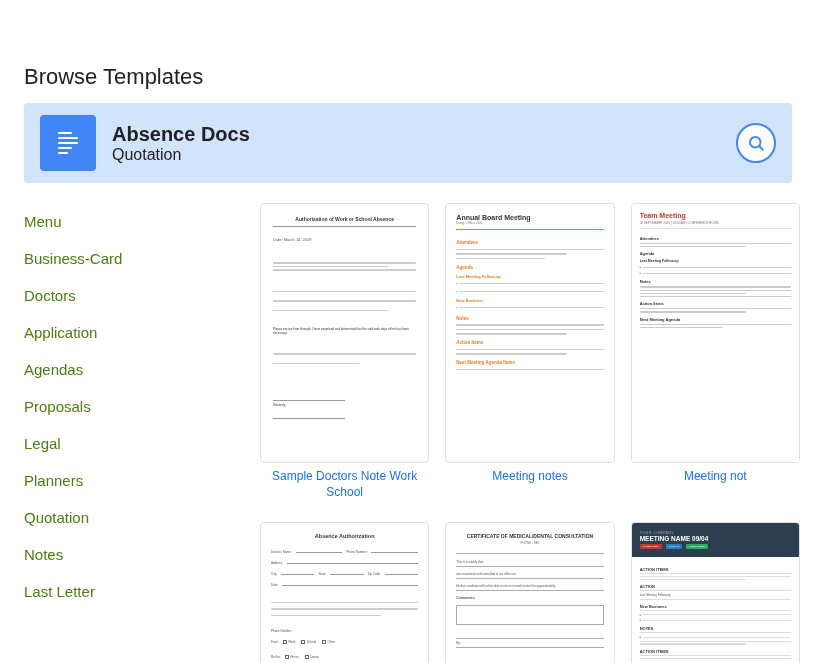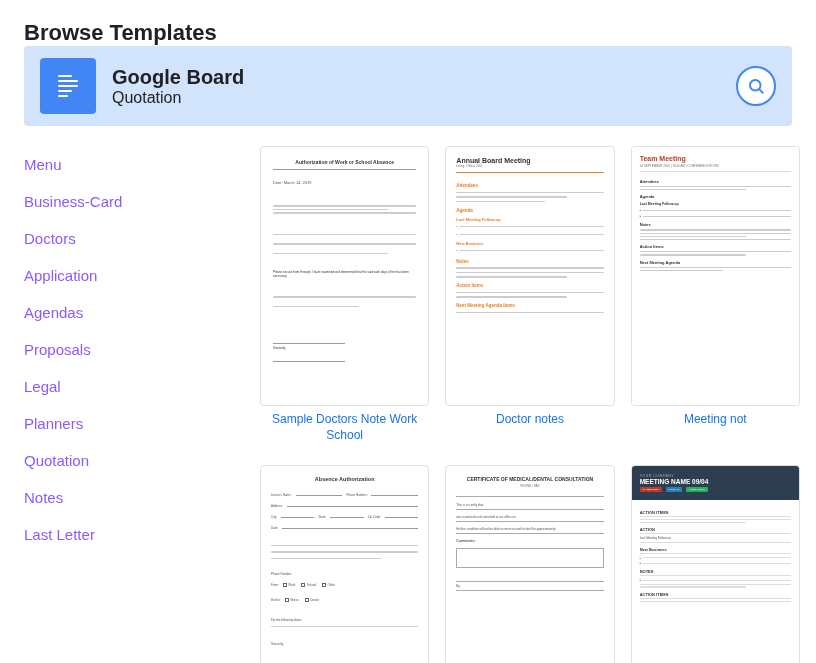--- a/index.html
+++ b/index.html
@@ -1,22 +1,23 @@
 <!DOCTYPE html>
 <html><head>
   <meta charset="utf-8">
   <style>
     * { box-sizing: border-box; margin: 0; padding: 0; }
     body { font-family: 'Arial', sans-serif; background: #fff; width: 816px; min-height: 663px; overflow-x: hidden; }
 
     .page-title {
       font-size: 22px;
-      font-weight: 700;
+      font-weight: 400;
       color: #202124;
-      padding: 20px 24px 0;
+      padding: 20px 24px 13px;
+      margin-top: 44px;
     }
 
     .header-banner {
       display: flex;
       align-items: center;
       background: #d2e3fc;
       margin: 0 24px 20px;
       border-radius: 4px;
       padding: 12px 16px;
       position: relative;
@@ -75,21 +76,21 @@
 
     .sidebar {
       width: 260px;
       flex-shrink: 0;
       padding: 0 24px;
     }
 
     .sidebar-item {
       padding: 10px 0;
       font-size: 15px;
-      color: #8b5cf6;
+      color: #4d7c0f;
       cursor: pointer;
       border-bottom: none;
     }
 
     .templates-grid {
       flex: 1;
       padding: 0 16px 0 0;
       display: grid;
       grid-template-columns: repeat(3, 1fr);
       gap: 16px;
@@ -463,21 +464,21 @@
     <svg viewBox="0 0 36 36" fill="none" xmlns="http://www.w3.org/2000/svg">
       <rect width="36" height="36" rx="4" fill="#4285F4"></rect>
       <rect x="8" y="7" width="14" height="2" rx="1" fill="white"></rect>
       <rect x="8" y="12" width="20" height="2" rx="1" fill="white"></rect>
       <rect x="8" y="17" width="20" height="2" rx="1" fill="white"></rect>
       <rect x="8" y="22" width="14" height="2" rx="1" fill="white"></rect>
       <rect x="8" y="27" width="10" height="2" rx="1" fill="white"></rect>
     </svg>
   </div>
   <div class="header-text">
-    <h2>Google Board</h2>
+    <h2>Absence Docs</h2>
     <p>Quotation</p>
   </div>
   <div class="search-btn">
     <svg width="18" height="18" viewBox="0 0 24 24" fill="none">
       <circle cx="11" cy="11" r="7" stroke="#4285f4" stroke-width="2.5"></circle>
       <line x1="16.5" y1="16.5" x2="21" y2="21" stroke="#4285f4" stroke-width="2.5" stroke-linecap="round"></line>
     </svg>
   </div>
 </div>
 
@@ -553,21 +554,21 @@
           <div class="tpl-line full"></div>
           <div class="tpl-line full"></div>
           <div class="tpl-line medium"></div>
           <div class="tpl-section-title">Action Items</div>
           <div class="tpl-line full"></div>
           <div class="tpl-line medium"></div>
           <div class="tpl-section-title">Next Meeting Agenda Items</div>
           <div class="tpl-line full"></div>
         </div>
       </div>
-      <div class="template-label">Doctor notes</div>
+      <div class="template-label">Meeting notes</div>
     </div>
 
     <div class="template-card">
       <div class="template-preview">
         <div class="tpl-3">
           <div class="tpl-big-title">Team Meeting</div>
           <div class="tpl-date-line">04 SEPTEMBER 2000 | 10:00 AM | CONFERENCE ROOM</div>
           <div class="tpl-section-title">Attendees</div>
           <div class="tpl-line full"></div>
           <div class="tpl-line medium"></div>

